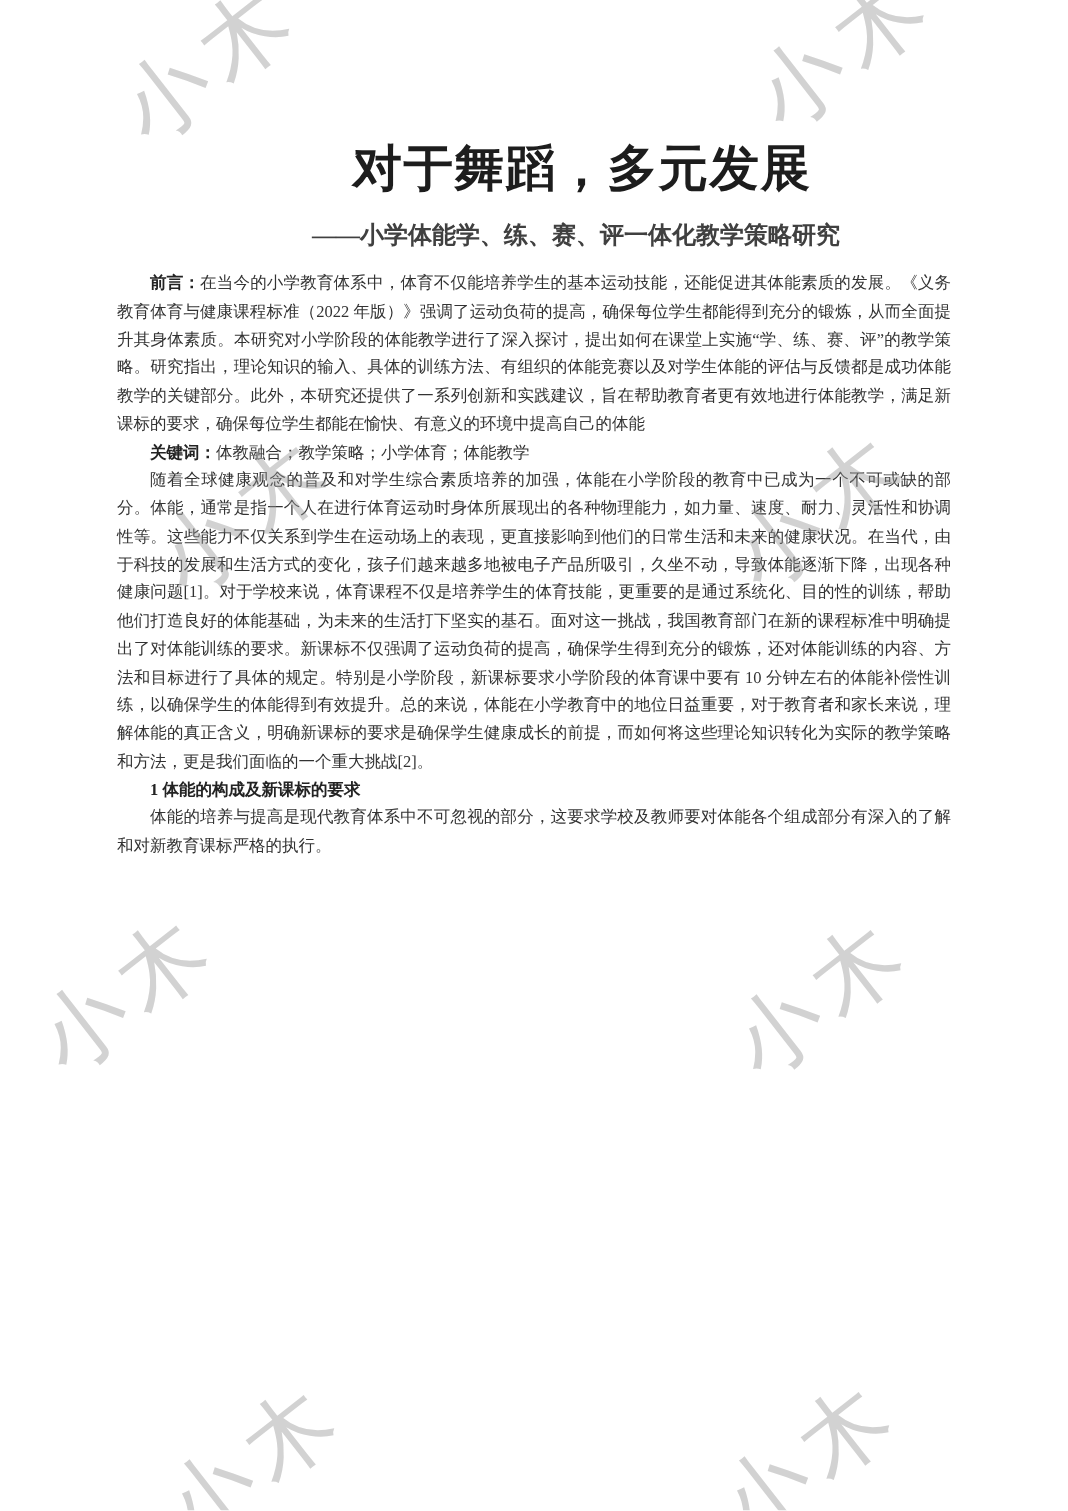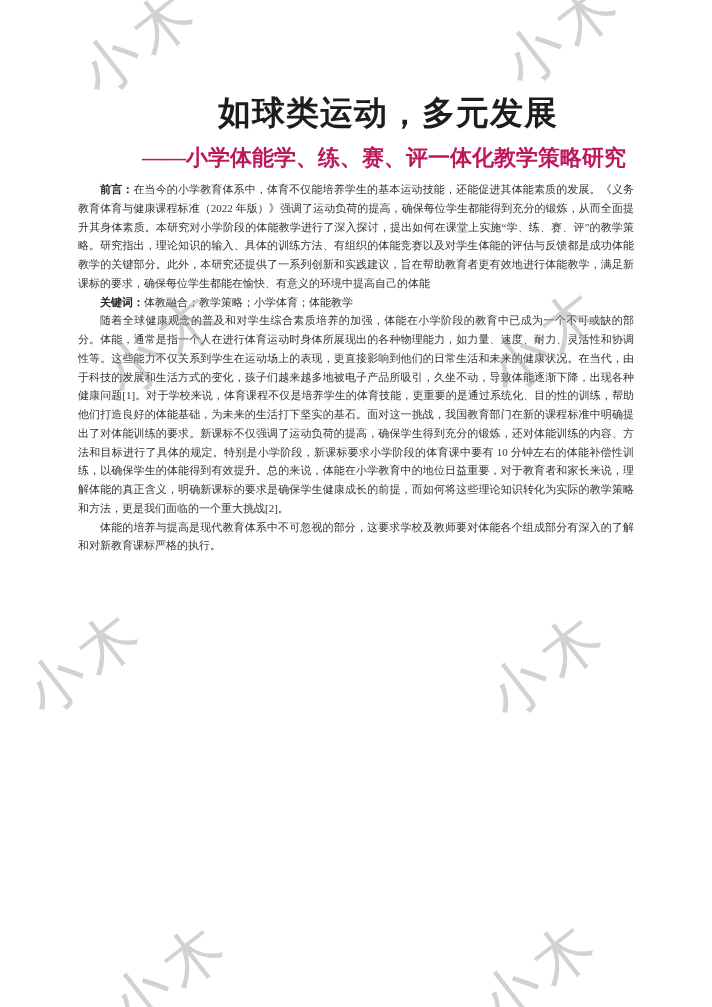--- a/index.html
+++ b/index.html
@@ -40,24 +40,24 @@
     font-size:33px;
     line-height:38px;
     font-weight:bold;
     color:#1d1d1d;
     letter-spacing:1px;
   }
   .subtitle{
     margin:14px 0 0 0;
     padding-left:56px;
     text-align:center;
-    font-size:22px;
+    font-size:16px;
     line-height:23px;
     font-weight:bold;
-    color:#be185d;
+    color:#404040;
   }
   .body-text{margin-top:11px;}
   .body-text p{
     margin:0;
     text-indent:2em;
     font-size:11px;
     line-height:18.75px;
     text-align:justify;
     text-justify:inter-ideograph;
     color:#333333;
@@ -76,32 +76,33 @@
     <span class="wm wm3">小木</span>
     <span class="wm wm4">小木</span>
     <span class="wm wm5">小木</span>
     <span class="wm wm6">小木</span>
     <span class="wm wm7">小木</span>
     <span class="wm wm8">小木</span>
   </div>
 
   <div class="content">
 
-    <h1 class="title">如球类运动，多元发展</h1>
+    <h1 class="title">对于舞蹈，多元发展</h1>
 
     <div class="subtitle">——小学体能学、练、赛、评一体化教学策略研究</div>
 
     <div class="body-text">
 
       <p><span class="lead">前言：</span><span>在当今的小学教育体系中，体育不仅能培养学生的基本运动技能，还能促进其体能素质的发展。《义务教育体育与健康课程标准（2022 年版）》强调了运动负荷的提高，确保每位学生都能得到充分的锻炼，从而全面提升其身体素质。本研究对小学阶段的体能教学进行了深入探讨，提出如何在课堂上实施“学、练、赛、评”的教学策略。研究指出，理论知识的输入、具体的训练方法、有组织的体能竞赛以及对学生体能的评估与反馈都是成功体能教学的关键部分。此外，本研究还提供了一系列创新和实践建议，旨在帮助教育者更有效地进行体能教学，满足新课标的要求，确保每位学生都能在愉快、有意义的环境中提高自己的体能</span></p>
 
       <p><span class="lead">关键词：</span><span>体教融合；教学策略；小学体育；体能教学</span></p>
 
       <p><span>随着全球健康观念的普及和对学生综合素质培养的加强，体能在小学阶段的教育中已成为一个不可或缺的部分。体能，通常是指一个人在进行体育运动时身体所展现出的各种物理能力，如力量、速度、耐力、灵活性和协调性等。这些能力不仅关系到学生在运动场上的表现，更直接影响到他们的日常生活和未来的健康状况。在当代，由于科技的发展和生活方式的变化，孩子们越来越多地被电子产品所吸引，久坐不动，导致体能逐渐下降，出现各种健康问题[1]。对于学校来说，体育课程不仅是培养学生的体育技能，更重要的是通过系统化、目的性的训练，帮助他们打造良好的体能基础，为未来的生活打下坚实的基石。面对这一挑战，我国教育部门在新的课程标准中明确提出了对体能训练的要求。新课标不仅强调了运动负荷的提高，确保学生得到充分的锻炼，还对体能训练的内容、方法和目标进行了具体的规定。特别是小学阶段，新课标要求小学阶段的体育课中要有 10 分钟左右的体能补偿性训练，以确保学生的体能得到有效提升。总的来说，体能在小学教育中的地位日益重要，对于教育者和家长来说，理解体能的真正含义，明确新课标的要求是确保学生健康成长的前提，而如何将这些理论知识转化为实际的教学策略和方法，更是我们面临的一个重大挑战[2]。</span></p>
 
+      <p class="heading">1 体能的构成及新课标的要求</p>
 
       <p><span>体能的培养与提高是现代教育体系中不可忽视的部分，这要求学校及教师要对体能各个组成部分有深入的了解和对新教育课标严格的执行。</span></p>
 
 
 
 
 
     </div>
   </div>
 </div>

